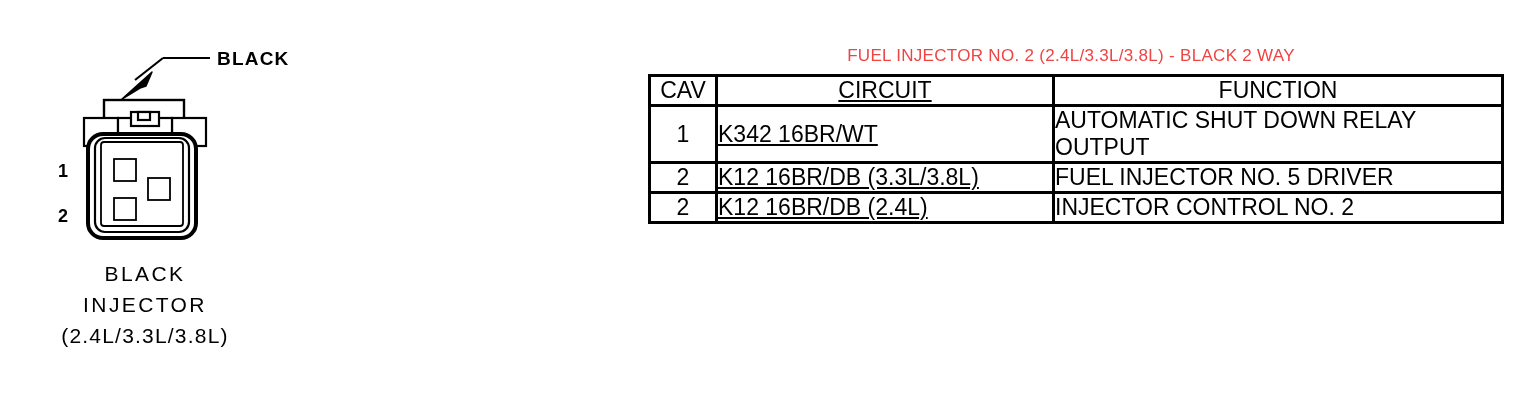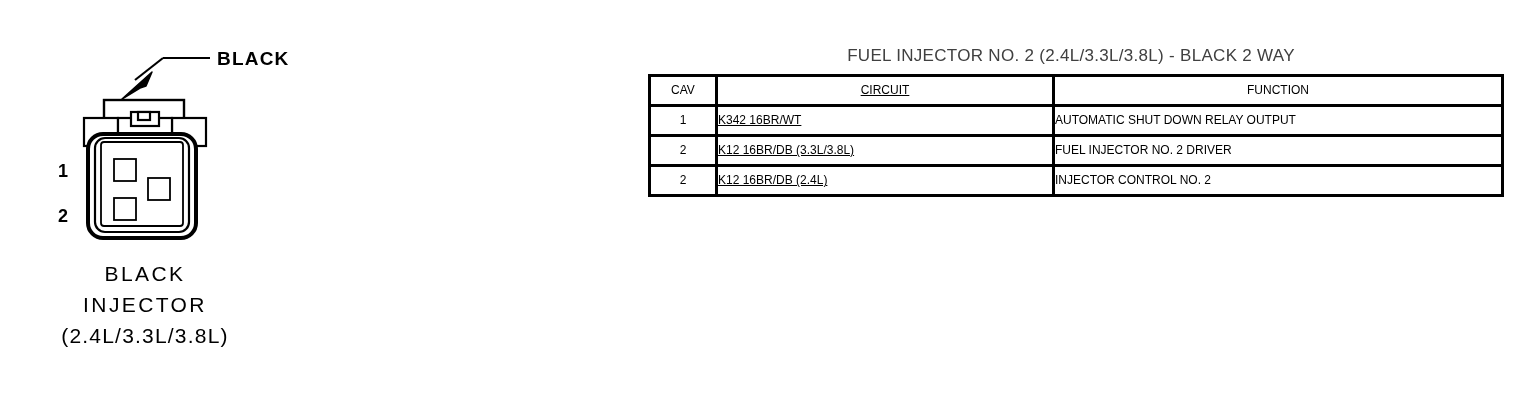--- a/index.html
+++ b/index.html
@@ -75,36 +75,36 @@
   #table-panel {
     position: absolute;
     left: 648px;
     top: 46px;
     width: 846px;
   }
   #table-title {
     text-align: center;
     font-size: 17px;
     letter-spacing: 0.3px;
-    color: #404040;
+    color: #ef4444;
     margin-bottom: 8px;
     white-space: nowrap;
   }
   #pinout-table {
     border-collapse: collapse;
     width: 844px;
     table-layout: fixed;
     background: #fff;
   }
   #pinout-table th,
   #pinout-table td {
     border: 3px solid #000;
     height: 27px;
     padding: 0 0 0 0;
-    font-size: 12px;
+    font-size: 23px;
     font-weight: normal;
     color: #000;
     line-height: 27px;
   }
   #pinout-table th { text-align: center; }
   .col-cav  { width: 64px;  text-align: center; }
   .col-circ { width: 334px; text-decoration: underline; }
   .col-func { width: 446px; }
   td.col-circ, td.col-func { padding-left: 9px; text-align: left; }
   th.col-circ, th.col-func { text-align: center; padding-left: 0; }
@@ -169,21 +169,21 @@
     </thead>
     <tbody>
       <tr>
         <td class="col-cav">1</td>
         <td class="col-circ">K342 16BR/WT</td>
         <td class="col-func">AUTOMATIC SHUT DOWN RELAY OUTPUT</td>
       </tr>
       <tr>
         <td class="col-cav">2</td>
         <td class="col-circ">K12 16BR/DB (3.3L/3.8L)</td>
-        <td class="col-func">FUEL INJECTOR NO. 2 DRIVER</td>
+        <td class="col-func">FUEL INJECTOR NO. 5 DRIVER</td>
       </tr>
       <tr>
         <td class="col-cav">2</td>
         <td class="col-circ">K12 16BR/DB (2.4L)</td>
         <td class="col-func">INJECTOR CONTROL NO. 2</td>
       </tr>
     </tbody>
   </table>
 </div>
 

